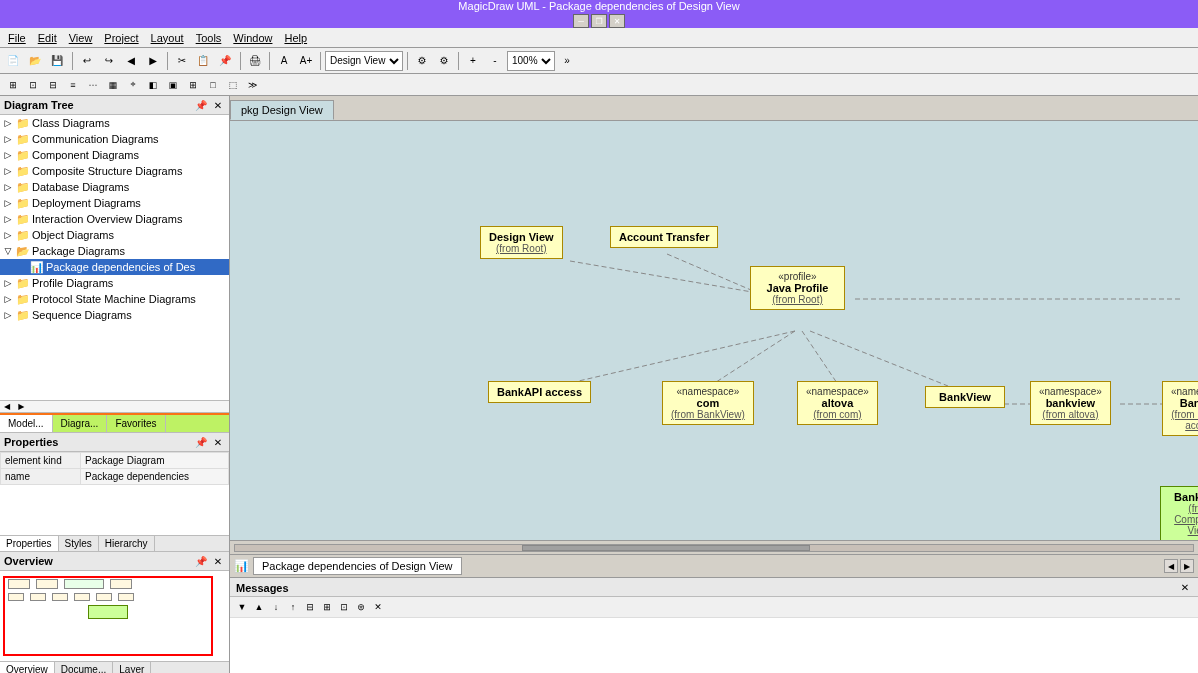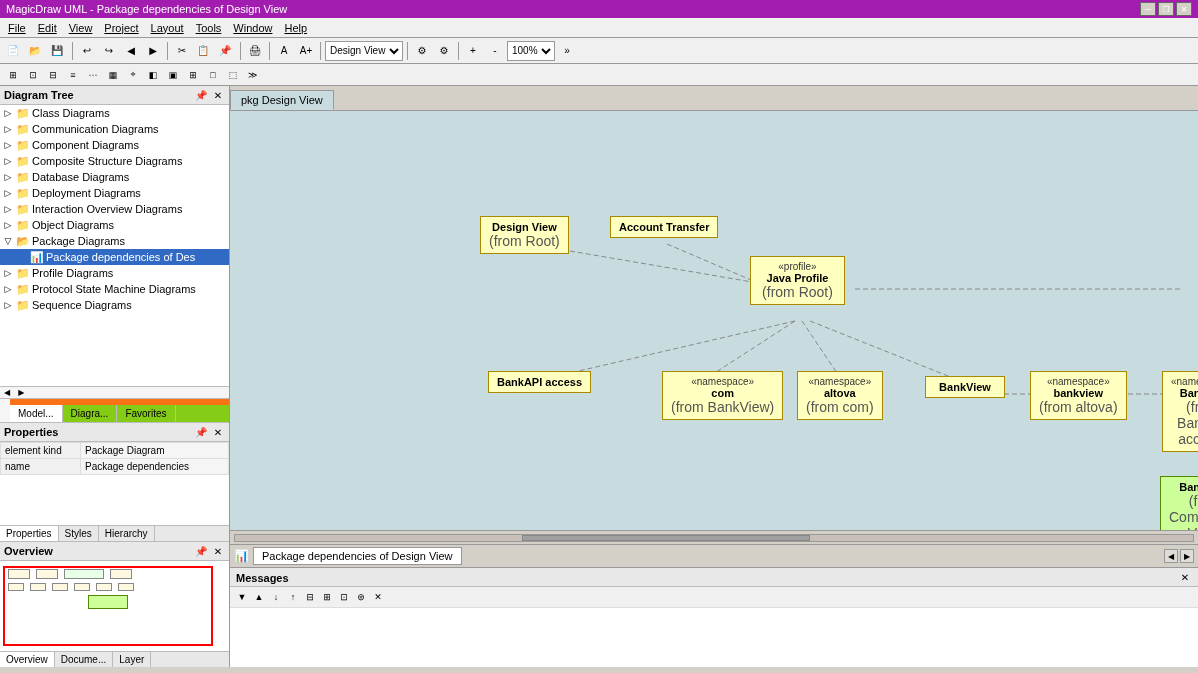--- a/index.html
+++ b/index.html
@@ -13,21 +13,21 @@
     .toolbar { background: #f0f0f0; border-bottom: 1px solid #999; display: flex; align-items: center; height: 26px; padding: 2px 4px; gap: 2px; }
     .toolbar-btn { width: 20px; height: 20px; background: #f0f0f0; border: 1px solid transparent; display: flex; align-items: center; justify-content: center; cursor: pointer; font-size: 10px; }
     .toolbar-sep { width: 1px; height: 18px; background: #999; margin: 0 2px; }
     .toolbar-select { height: 20px; font-size: 10px; background: white; border: 1px solid #999; }
 
     
     .toolbar2 { background: #f0f0f0; border-bottom: 1px solid #999; display: flex; align-items: center; height: 22px; padding: 2px 4px; gap: 2px; }
     .toolbar2-btn { width: 18px; height: 18px; background: #f0f0f0; border: 1px solid transparent; display: flex; align-items: center; justify-content: center; cursor: pointer; font-size: 9px; }
 
     
-    .title-bar { background: #a21caf; color: white; height: 18px; display: flex; align-items: center; justify-content: space-between; padding: 0 6px; font-size: 11px; }
+    .title-bar { background: #8b5cf6; color: white; height: 28px; display: flex; align-items: center; justify-content: space-between; padding: 0 6px; font-size: 11px; flex-direction: column; }
     .title-bar-controls { display: flex; gap: 2px; }
     .title-btn { width: 16px; height: 14px; background: #d4d0c8; border: 1px solid #666; display: flex; align-items: center; justify-content: center; font-size: 8px; cursor: pointer; }
 
     
     .main-layout { display: flex; height: calc(673px - 92px); }
 
     
     .left-panel { width: 230px; min-width: 230px; background: #f5f5f5; border-right: 1px solid #999; display: flex; flex-direction: column; }
 
     
@@ -39,21 +39,21 @@
     .tree-item { padding: 1px 2px; cursor: pointer; display: flex; align-items: center; gap: 2px; white-space: nowrap; overflow: hidden; }
     .tree-item.selected { background: #316ac5; color: white; }
     .tree-item .expand { width: 12px; height: 12px; display: inline-flex; align-items: center; justify-content: center; font-size: 9px; }
     .tree-item .icon { width: 14px; height: 14px; display: inline-flex; align-items: center; justify-content: center; }
     .folder-icon { color: #e8a000; }
     .diagram-icon { color: #4444cc; }
 
     .tree-indent { padding-left: 16px; }
 
     
-    .panel-tabs { display: flex; border-top: 6px solid #f97316; background: #84cc16; margin-left: 10px; }
+    .panel-tabs { display: flex; border-top: 2px solid #f97316; background: #bef264; }
     .panel-tab { padding: 3px 8px; font-size: 10px; cursor: pointer; border-right: 1px solid #bbb; }
     .panel-tab.active { background: white; border-bottom: none; }
 
     
     .tree-scroll { display: flex; border-bottom: 1px solid #bbb; }
     .scroll-btn { font-size: 8px; padding: 1px 4px; cursor: pointer; }
 
     
     .properties-panel { border-top: 1px solid #bbb; }
     .prop-table { width: 100%; border-collapse: collapse; }
@@ -87,21 +87,21 @@
 
     
     .diagram-canvas { flex: 1; background: #c8dce0; overflow: auto; position: relative; }
     .canvas-inner { min-width: 900px; min-height: 400px; position: relative; padding: 20px; }
 
     
     .uml-box { position: absolute; background: #ffffc0; border: 1px solid #aa8800; padding: 4px 8px; font-size: 11px; text-align: center; min-width: 80px; }
     .uml-box-green { position: absolute; background: #ccff99; border: 1px solid #558800; padding: 4px 8px; font-size: 11px; text-align: center; min-width: 80px; }
     .uml-stereotype { font-size: 10px; color: #333; }
     .uml-name { font-weight: bold; }
-    .uml-from { font-size: 14px; color: #555; }
+    .uml-from { font-size: 10px; color: #555; text-decoration: underline; }
 
     
     .canvas-hscroll { height: 14px; background: #d4d0c8; border-top: 1px solid #999; display: flex; align-items: center; }
     .canvas-hscroll-track { flex: 1; height: 8px; background: #c8c0b8; margin: 0 4px; border: 1px solid #999; position: relative; }
     .canvas-hscroll-thumb { position: absolute; left: 30%; width: 30%; height: 100%; background: #a0a0a0; border: 1px solid #888; }
     .bottom-tab { padding: 2px 8px; font-size: 11px; cursor: pointer; background: #e0dcd8; border: 1px solid #999; margin-right: 2px; display: flex; align-items: center; gap: 3px; }
     .bottom-tab.active { background: white; }
 
     
     .messages-panel { height: 100px; background: white; border-top: 1px solid #999; display: flex; flex-direction: column; }

